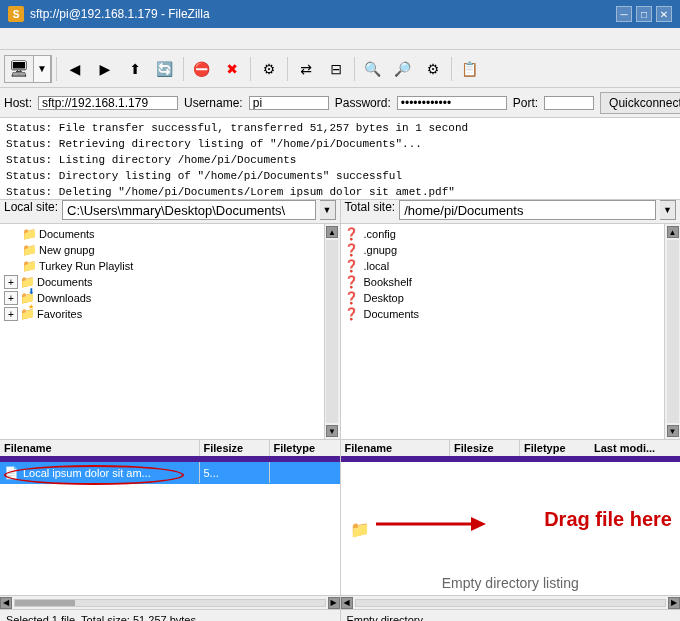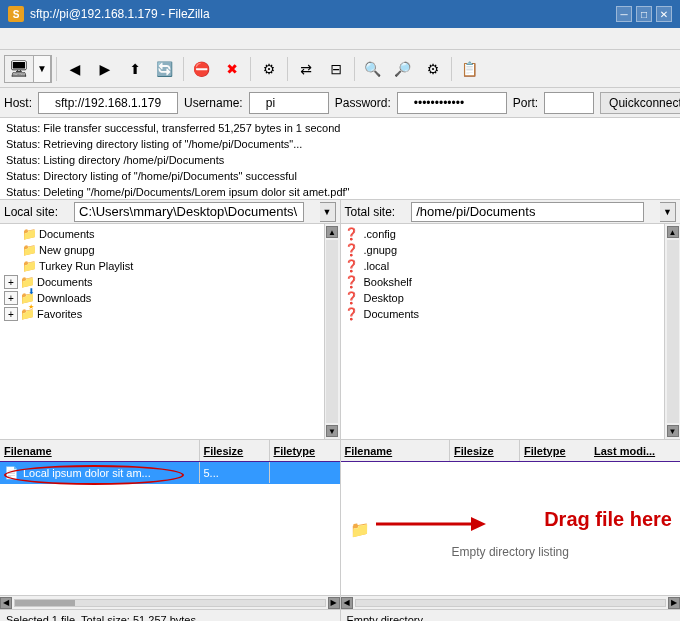--- a/index.html
+++ b/index.html
@@ -17,52 +17,52 @@
     
     
     .toolbar { background: #f0f0f0; height: 38px; display: flex; align-items: center; padding: 2px 4px; border-bottom: 1px solid #ccc; gap: 2px; }
     .toolbar-btn { width: 28px; height: 28px; border: 1px solid transparent; background: transparent; cursor: pointer; display: flex; align-items: center; justify-content: center; font-size: 14px; }
     .toolbar-divider { width: 1px; height: 24px; background: #ccc; margin: 0 2px; }
     .toolbar-dropdown { width: 18px; height: 28px; border: 1px solid #aaa; background: #f8f8f8; cursor: pointer; display: flex; align-items: center; justify-content: center; font-size: 10px; }
     
     
     .conn-bar { background: #f0f0f0; height: 30px; display: flex; align-items: center; padding: 0 4px; gap: 6px; border-bottom: 1px solid #ccc; }
     .conn-label { font-size: 12px; color: #000; }
-    .conn-input { height: 22px; border: 1px solid #999; background: white; padding: 0 16px; font-size: 12px; }
+    .conn-input { height: 14px; border: 1px solid #999; background: white; padding: 0 3px; font-size: 12px; }
     .conn-host { width: 140px; }
     .conn-user { width: 80px; }
     .conn-pass { width: 110px; }
     .conn-port { width: 50px; }
     .quickconnect-btn { height: 22px; background: #e8e8e8; border: 1px solid #aaa; padding: 0 8px; font-size: 12px; cursor: pointer; }
     
     
-    .status-log { background: white; border-bottom: 1px solid #ccc; padding: 2px 6px; height: 82px; overflow: hidden; }
+    .status-log { background: white; border-bottom: 1px solid #ccc; padding: 2px 6px; height: 82px; overflow: hidden; font-family: Liberation Mono, monospace; }
     .status-line { font-size: 11px; color: #000; line-height: 16px; white-space: nowrap; overflow: hidden; }
     .status-prefix { color: #000; font-weight: normal; }
     
     
     .panels-container { display: flex; height: 240px; border-bottom: 1px solid #ccc; }
     .panel { flex: 1; display: flex; flex-direction: column; border-right: 1px solid #ccc; }
     .panel:last-child { border-right: none; }
-    .panel-header { height: 24px; background: #f0f0f0; border-bottom: 1px solid #ccc; display: flex; align-items: center; padding: 0 4px; gap: 16px; }
+    .panel-header { height: 24px; background: #f0f0f0; border-bottom: 1px solid #ccc; display: flex; align-items: flex-start; padding: 0 4px; gap: 4px; }
     .panel-label { font-size: 12px; color: #000; }
     .panel-path { flex: 1; height: 20px; border: 1px solid #999; background: white; padding: 0 4px; font-size: 13px; }
     .panel-path-btn { width: 16px; height: 20px; background: #e8e8e8; border: 1px solid #999; border-left: none; font-size: 9px; display: flex; align-items: center; justify-content: center; cursor: pointer; }
     .panel-tree { flex: 1; background: white; overflow: hidden; padding: 2px; }
     .tree-item { display: flex; align-items: center; gap: 2px; padding: 1px 2px; font-size: 11px; cursor: pointer; white-space: nowrap; }
     .tree-indent { width: 16px; flex-shrink: 0; }
     .tree-expand { width: 14px; height: 14px; border: 1px solid #999; background: #f8f8f8; display: flex; align-items: center; justify-content: center; font-size: 10px; cursor: pointer; flex-shrink: 0; }
     .folder-icon { font-size: 12px; flex-shrink: 0; }
     .scrollbar-v { width: 16px; background: #f0f0f0; border-left: 1px solid #ccc; }
     
     
     .file-list-container { display: flex; height: 170px; border-bottom: 1px solid #ccc; }
     .file-list-panel { flex: 1; display: flex; flex-direction: column; border-right: 1px solid #ccc; position: relative; overflow: hidden; }
     .file-list-panel:last-child { border-right: none; }
-    .file-list-header { height: 22px; background: #f0f0f0; border-bottom: 1px solid #4c1d95; display: flex; align-items: flex-start; font-size: 11px; font-weight: bold; text-decoration: underline; }
+    .file-list-header { height: 22px; background: #f0f0f0; border-bottom: 6px solid #4c1d95; display: flex; align-items: flex-start; font-size: 11px; font-weight: bold; }
     .file-col-name { flex: 1; border-right: 1px solid #ccc; height: 100%; display: flex; align-items: center; padding: 0 4px; }
     .file-col-size { width: 70px; border-right: 1px solid #ccc; height: 100%; display: flex; align-items: center; padding: 0 4px; }
     .file-col-type { width: 70px; height: 100%; display: flex; align-items: center; padding: 0 4px; }
     .file-col-modified { width: 90px; height: 100%; display: flex; align-items: center; padding: 0 4px; }
     .file-list-body { flex: 1; background: white; overflow: hidden; position: relative; }
     .file-row { display: flex; align-items: center; height: 22px; font-size: 11px; cursor: pointer; border-bottom: 1px solid transparent; }
     .file-row.selected { background: #3399ff; color: white; }
     .file-row .file-col-name { flex: 1; }
     .file-list-scrollbar { height: 14px; background: #f0f0f0; border-top: 1px solid #ccc; display: flex; align-items: center; }
     .scrollbar-track { flex: 1; height: 8px; background: #e0e0e0; margin: 0 2px; border: 1px solid #ccc; }
@@ -279,21 +279,21 @@
       <div style="position:absolute;left:10px;top:50%;transform:translateY(-50%);display:flex;align-items:center;gap:4px;">
         <span style="font-size:16px;color:#d4a017;">📁</span>
       </div>
       <div style="position:absolute;left:30px;top:35%;display:flex;align-items:center;">
         <svg width="120" height="30">
           <line x1="5" y1="15" x2="100" y2="15" stroke="#cc0000" stroke-width="3"></line>
           <polygon points="100,8 115,15 100,22" fill="#cc0000"></polygon>
         </svg>
       </div>
       <div class="drag-text" style="right:8px;top:25%;font-size:20px;font-weight:bold;color:#cc0000;position:absolute;white-space:nowrap;">Drag file here</div>
-      <div class="empty-dir-text" style="position:absolute;bottom:36px;left:50%;transform:translateX(-50%);font-size:12px;color:#666;white-space:nowrap;">Empty directory listing</div>
+      <div class="empty-dir-text" style="position:absolute;bottom:4px;left:50%;transform:translateX(-50%);font-size:14px;color:#666;white-space:nowrap;">Empty directory listing</div>
     </div>
     <div class="file-list-scrollbar">
       <div style="width:12px;height:12px;background:#999;border:1px solid #777;display:flex;align-items:center;justify-content:center;font-size:8px;">◀</div>
       <div class="scrollbar-track"></div>
       <div style="width:12px;height:12px;background:#999;border:1px solid #777;display:flex;align-items:center;justify-content:center;font-size:8px;">▶</div>
     </div>
   </div>
 </div>
 
 <div class="status-bottom">

